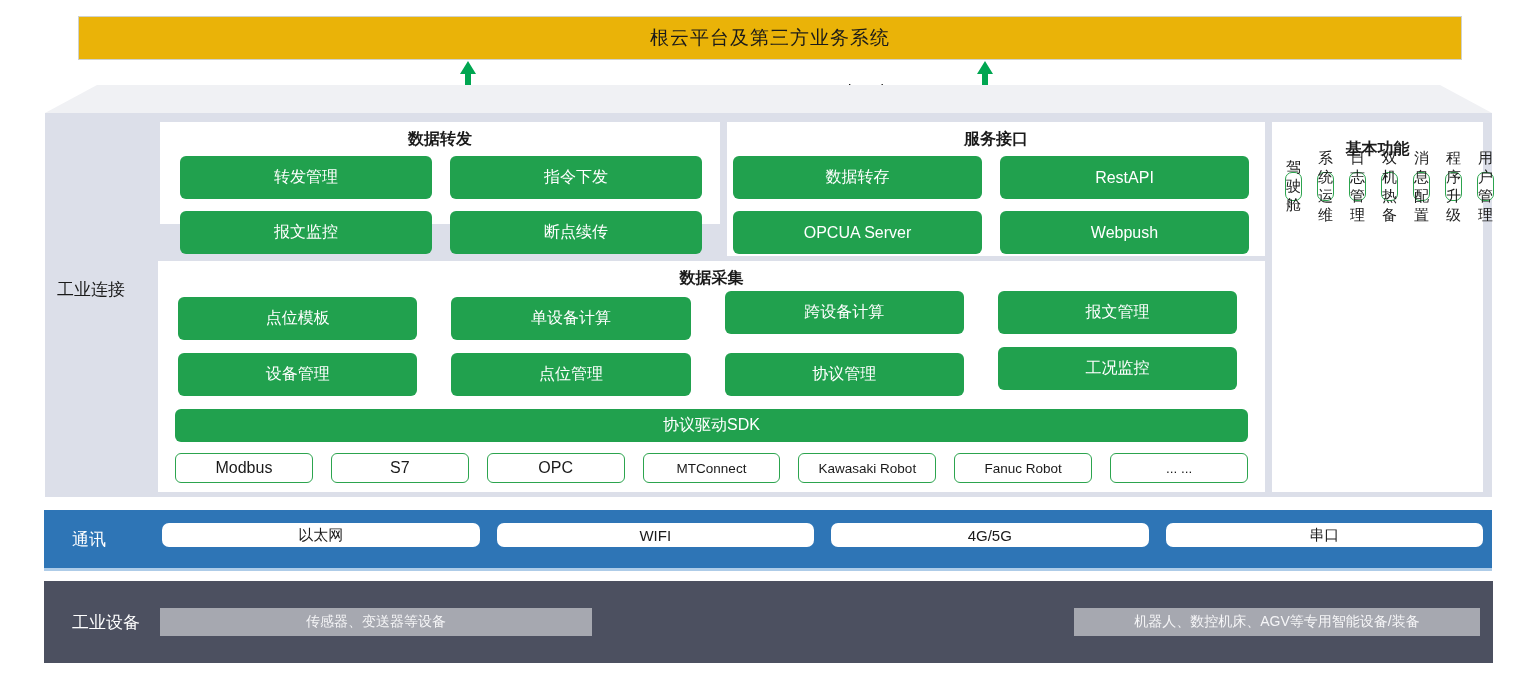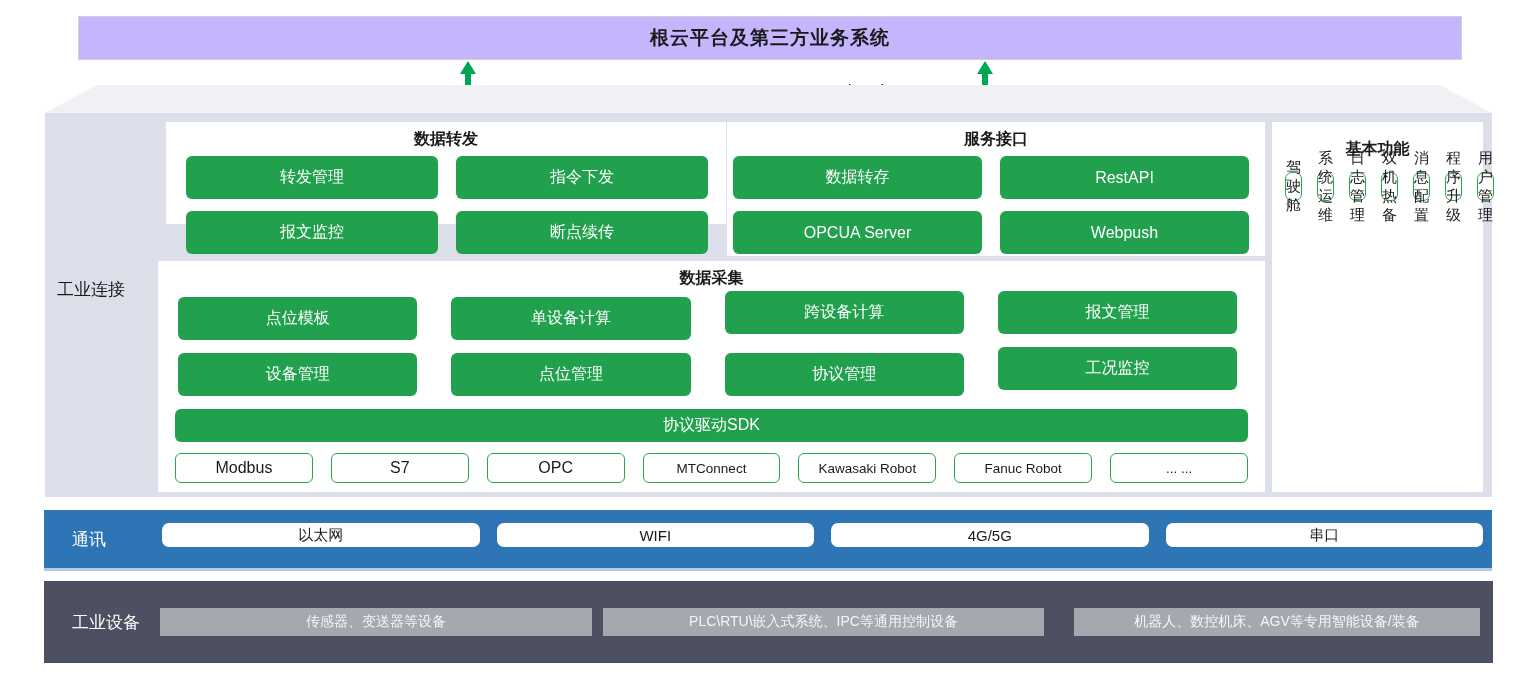--- a/index.html
+++ b/index.html
@@ -1,38 +1,38 @@
 <!DOCTYPE html>
 <html><head>
 <meta charset="utf-8">
 <style>
   html,body{margin:0;padding:0;background:#ffffff;}
   body{font-family:"Liberation Sans","DejaVu Sans",sans-serif;color:#1a1a1a;}
   #canvas{position:relative;width:1536px;height:685px;background:#ffffff;overflow:hidden;}
 
   
-  .banner{position:absolute;left:78px;top:16px;width:1384px;height:44px;background:#c4b5fd;
+  .banner{position:absolute;left:78px;top:16px;width:1384px;height:44px;background:#eab308;
     border:1px solid #cfd2cd;box-sizing:border-box;display:flex;align-items:center;justify-content:center;
-    font-size:19px;font-weight:bold;letter-spacing:1px;}
+    font-size:19px;font-weight:normal;letter-spacing:1px;}
 
   
   .v-arrow{position:absolute;top:60px;width:18px;height:53px;}
   .v-arrow svg{display:block;width:100%;height:100%;}
   .mqtt-line{position:absolute;left:490px;top:81px;width:490px;text-align:center;font-size:15px;color:#1a1a1a;}
 
   
   .slab-top{position:absolute;left:45px;top:85px;width:1447px;height:28px;background:#f0f1f4;
     clip-path:polygon(52px 0,1395px 0,100% 100%,0 100%);}
   .slab-face{position:absolute;left:45px;top:113px;width:1447px;height:384px;background:#dcdfe9;}
   .conn-label{position:absolute;left:57px;top:278px;font-size:17px;}
 
   .panel{position:absolute;background:#ffffff;box-sizing:border-box;}
   .panel-title{text-align:center;font-size:16px;font-weight:bold;padding-top:6px;line-height:22px;}
 
-  .sec-forward{left:166px;top:122px;width:560px;height:102px;}
+  .sec-forward{left:160px;top:122px;width:560px;height:102px;}
   .sec-service{left:727px;top:122px;width:538px;height:134px;}
   .sec-collect{left:158px;top:261px;width:1107px;height:231px;}
   .sec-basic{left:1272px;top:122px;width:211px;height:370px;}
 
   .btn-green{background:#21a14e;color:#ffffff;border-radius:6px;display:flex;align-items:center;
     justify-content:center;font-size:16px;height:43px;flex:1;}
   .grid2{margin:6px 18px 12px 20px;display:flex;flex-direction:column;gap:12px;}
   .grid2 .row{display:flex;gap:18px;}
 
   .grid4{margin:8px 28px 0 20px;display:flex;flex-direction:column;gap:13px;}
@@ -169,17 +169,16 @@
       <div class="comm-box">以太网</div>
       <div class="comm-box">WIFI</div>
       <div class="comm-box">4G/5G</div>
       <div class="comm-box">串口</div>
     </div>
   </div>
 
   <div class="dev-bar">
     <div class="bar-label">工业设备</div>
     <div class="dev-box b1">传感器、变送器等设备</div>
-    <div class="dev-box b2">PLC\RTU\嵌入式系统、IPC等通用控制设备</div>
     <div class="dev-box b3">机器人、数控机床、AGV等专用智能设备/装备</div>
   </div>
 
 </div>
 
 </body></html>

